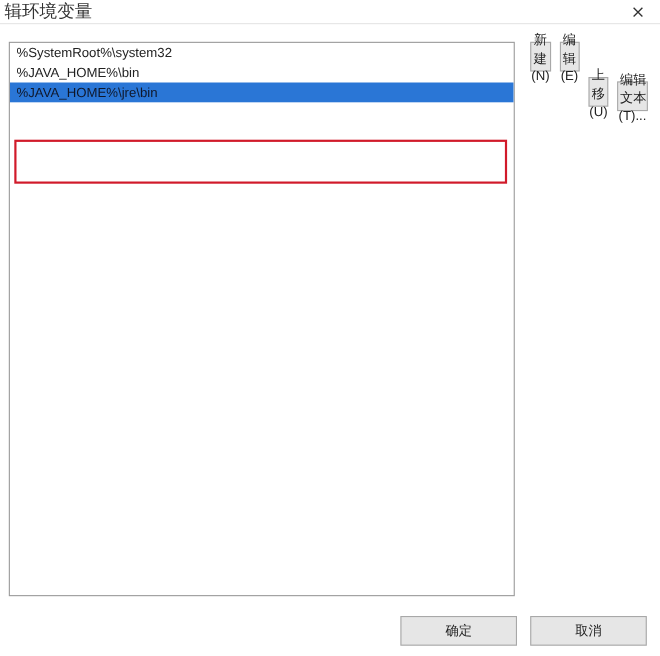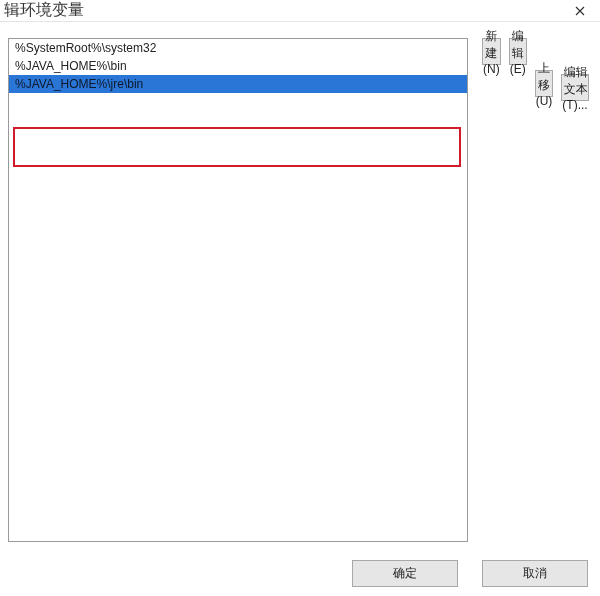--- a/index.html
+++ b/index.html
@@ -83,21 +83,21 @@
       display: flex;
       align-items: center;
       justify-content: center;
       font-family: inherit;
     }
     .gap-lg { margin-top: 32px; }
     .gap-xl { margin-top: 36px; text-align: right; }
     .footer {
       display: flex;
       justify-content: flex-end;
-      gap: 24px;
+      gap: 12px;
       padding: 18px 12px 0 0;
     }
     .footer .btn { width: 106px; }
   </style>
 </head>
 <body>
 
 <div class="titlebar">
   <span class="title">辑环境变量</span>
   <div class="close">

